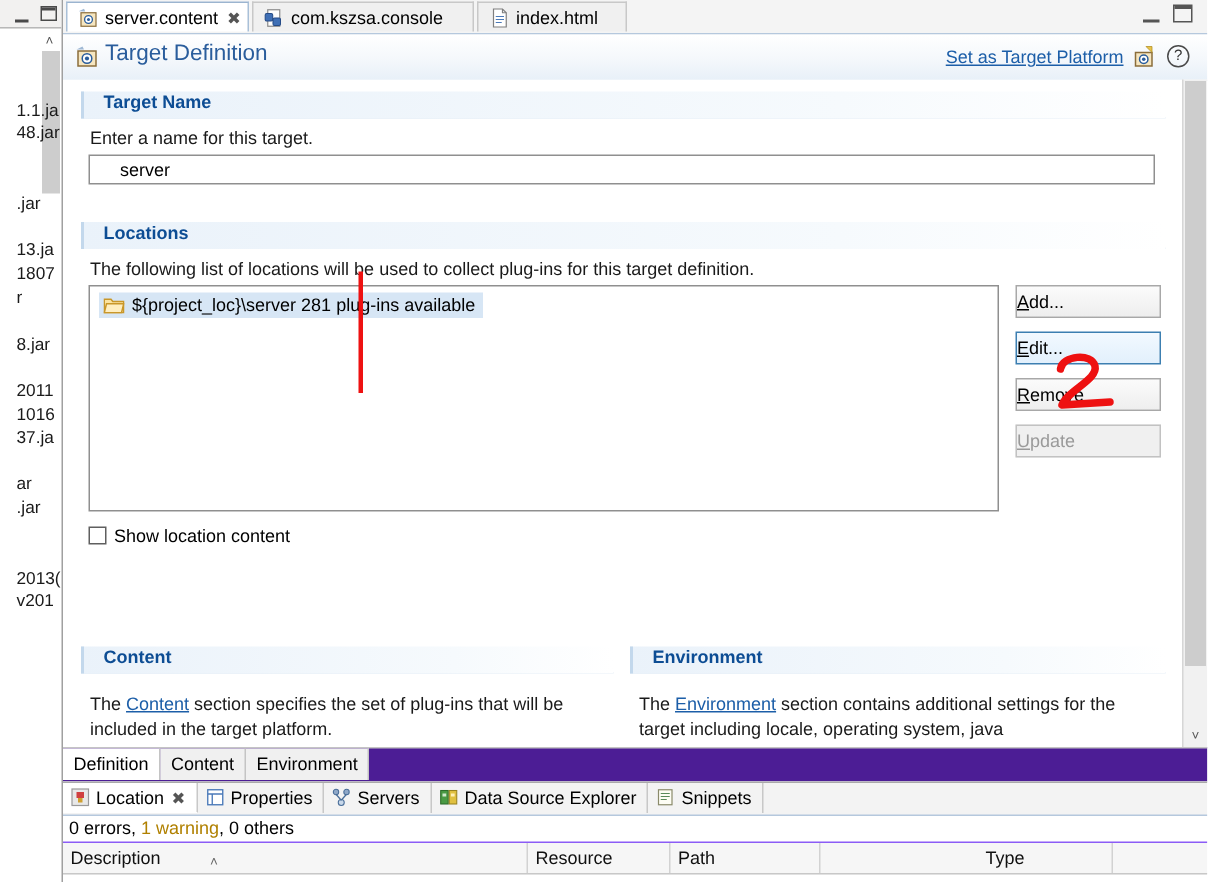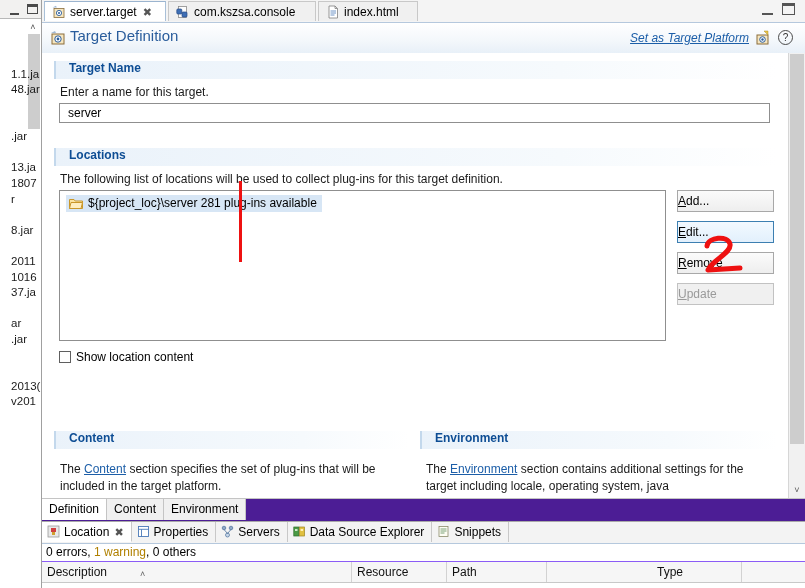--- a/index.html
+++ b/index.html
@@ -155,21 +155,20 @@
     width: 16px; height: 16px;
   }
   #set-target-link {
     position: absolute;
     right: 56px; top: 8px;
     font-size: 12px;
     color: #1c5ea8;
     text-decoration: underline;
     cursor: pointer;
     white-space: nowrap;
-    font-style: italic;
   }
   #set-target-icon {
     position: absolute;
     right: 34px; top: 7px;
     width: 16px; height: 16px;
   }
   #help-icon {
     position: absolute;
     right: 12px; top: 7px;
     width: 15px; height: 15px;
@@ -253,21 +252,21 @@
   
   #sec-target-name { left: 12px; top: 8px; width: 723px; height: 68px; }
   #target-name-input {
     position: absolute;
     left: 5px; top: 42px;
     width: 711px; height: 20px;
     box-sizing: border-box;
     border: 1px solid #8f8f8f;
     font-family: "Liberation Sans", sans-serif;
     font-size: 12px;
-    padding: 1px 8px;
+    padding: 1px 20px;
     color: #000;
     background: #fff;
   }
 
   
   #sec-locations { left: 12px; top: 95px; width: 723px; height: 280px; }
   #loc-list {
     position: absolute;
     left: 5px; top: 42px;
     width: 607px; height: 151px;
@@ -502,21 +501,21 @@
   <div id="editor-area">
 
     <div id="tabbar">
       <div class="winctrl" id="win-min"></div>
       <div class="winctrl" id="win-max"></div>
     <div class="etab active" style="left: 2px; width: 122px;"><span class="ticon"><svg viewBox="0 0 14 14" width="14" height="14">
               <rect x="2" y="3.5" width="10" height="9" fill="#f6e6c0" stroke="#8a6d3b" stroke-width="0.8"></rect>
               <circle cx="7" cy="8" r="2.6" fill="#fff" stroke="#2a5d9c" stroke-width="0.9"></circle>
               <circle cx="7" cy="8" r="1" fill="#2a5d9c"></circle>
               <path d="M0.5 2.5 L4 0.8 L4.8 2.6 Z" fill="#9fb8d4"></path>
-            </svg></span><span class="tlabel">server.target</span><span class="tclose">✖</span></div>
+            </svg></span><span class="tlabel">server.content</span><span class="tclose">✖</span></div>
         <div class="etab" style="left: 126px; width: 148px;"><span class="ticon"><svg viewBox="0 0 14 14" width="14" height="14">
               <rect x="2.5" y="1.5" width="8" height="11" fill="#fdfdfd" stroke="#8a8a8a" stroke-width="0.8"></rect>
               <rect x="0.8" y="4" width="5" height="5" rx="1" fill="#3f6fb5" stroke="#254b87" stroke-width="0.7"></rect>
               <rect x="6" y="7" width="5" height="5" rx="1" fill="#3f6fb5" stroke="#254b87" stroke-width="0.7"></rect>
             </svg></span><span class="tlabel">com.kszsa.console</span></div>
         <div class="etab" style="left: 276px; width: 100px;"><span class="ticon"><svg viewBox="0 0 14 14" width="14" height="14">
               <path d="M3 1 L9 1 L11.5 3.5 L11.5 13 L3 13 Z" fill="#ffffff" stroke="#7f7f7f" stroke-width="0.8"></path>
               <path d="M9 1 L9 3.5 L11.5 3.5" fill="none" stroke="#7f7f7f" stroke-width="0.8"></path>
               <line x1="4.5" y1="6" x2="10" y2="6" stroke="#4a79b8" stroke-width="0.8"></line>
               <line x1="4.5" y1="8" x2="10" y2="8" stroke="#4a79b8" stroke-width="0.8"></line>

